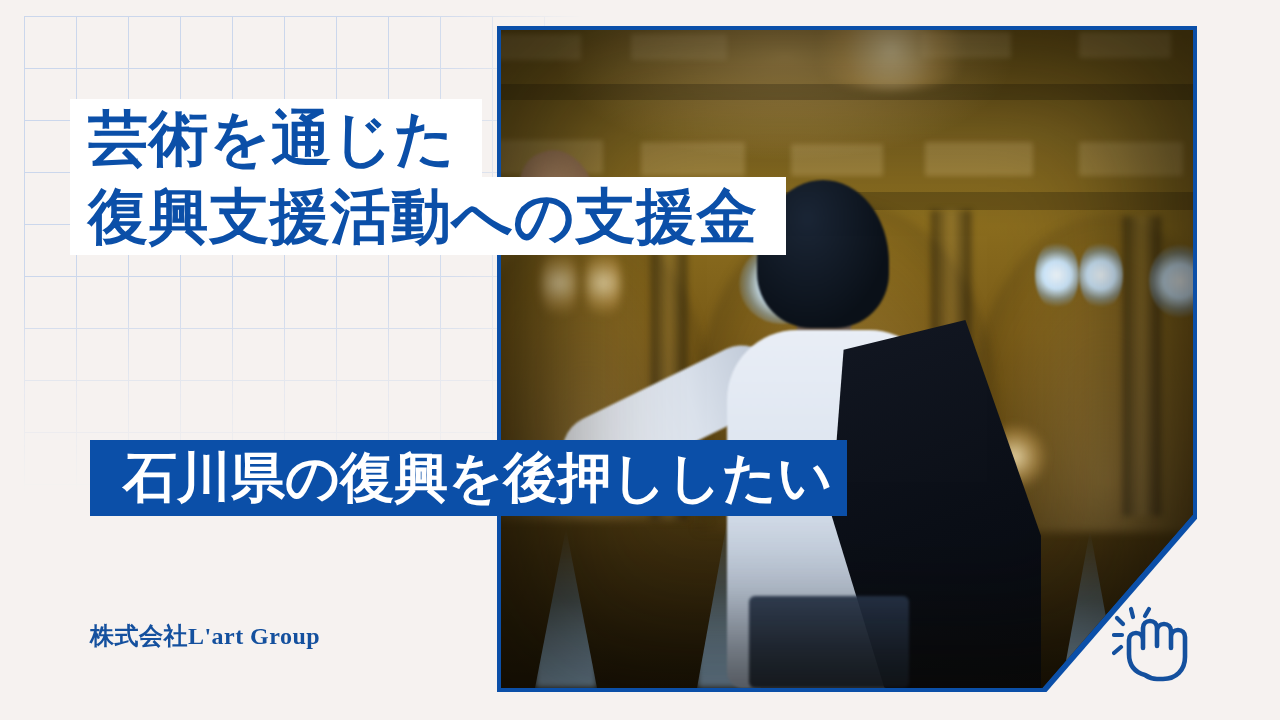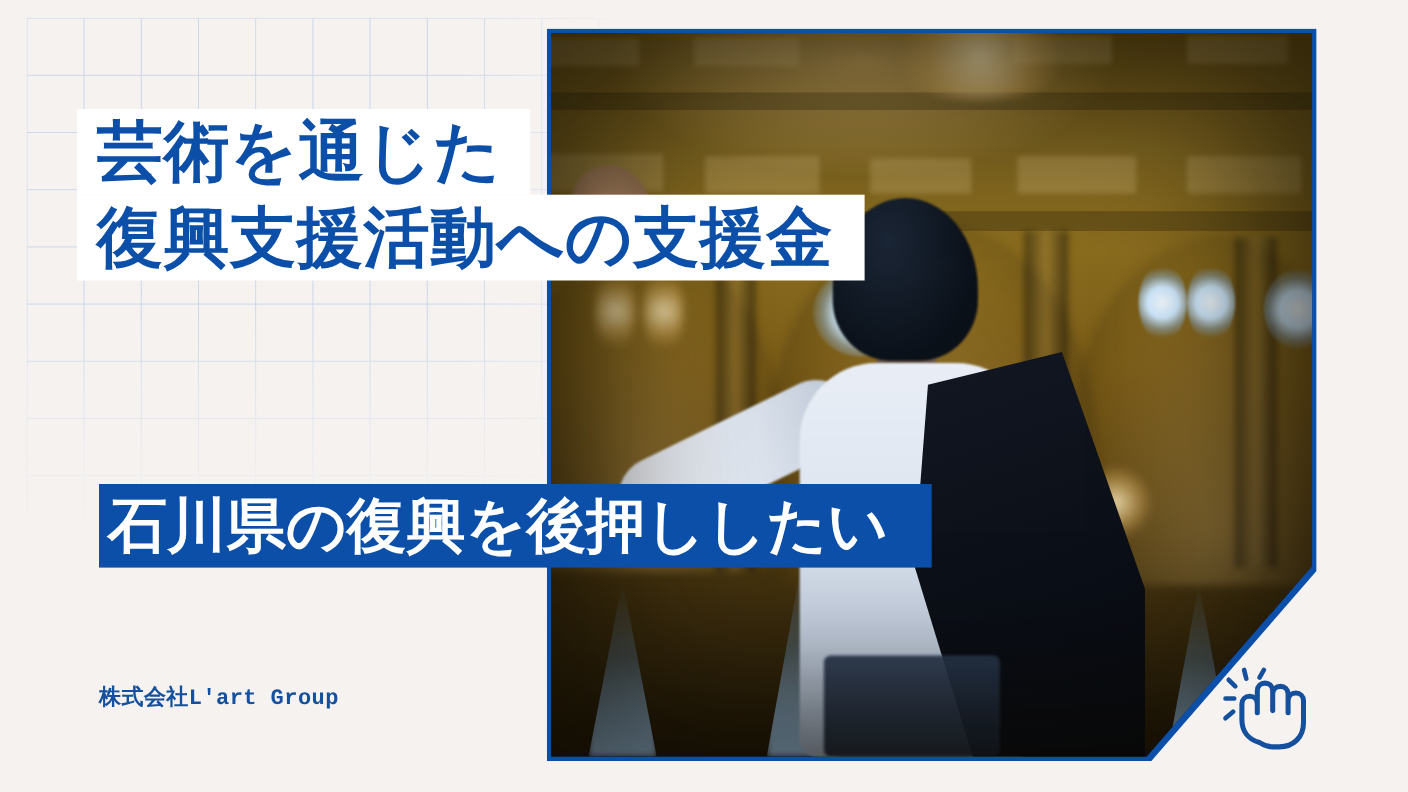--- a/index.html
+++ b/index.html
@@ -88,28 +88,28 @@
   #hl2{left:70px;top:177px;width:716px;height:78px;padding-left:18px;box-sizing:border-box;}
   #hl2 .hl-text{font-size:60px;}
 
   .sub-box{position:absolute;background:#0b4fa8;display:flex;align-items:center;}
   .sub-text{
     font-family:"DejaVu Sans","Liberation Sans",sans-serif;
     font-weight:700;color:#ffffff;white-space:nowrap;line-height:1;
   }
   #sub1{left:90px;top:315px;width:315px;height:76px;padding-left:16px;box-sizing:border-box;}
   #sub1 .sub-text{font-size:54px;}
-  #sub2{left:90px;top:440px;width:757px;height:76px;padding-left:8px;box-sizing:border-box;}
+  #sub2{left:90px;top:440px;width:757px;height:76px;padding-left:33px;box-sizing:border-box;}
   #sub2 .sub-text{font-size:54px;}
 
   
   .company{
     position:absolute;left:90px;top:620px;
-    font-family:Liberation Mono, monospace;
-    font-weight:700;font-size:20px;color:#14509e;letter-spacing:.02em;white-space:nowrap;
+    font-family:Liberation Serif, serif;
+    font-weight:700;font-size:24px;color:#14509e;letter-spacing:.02em;white-space:nowrap;
   }
 
   
   .hand-icon{position:absolute;left:1112px;top:602px;width:92px;height:86px;}
 </style>
 </head>
 <body>
 
 <div class="slide">
 

